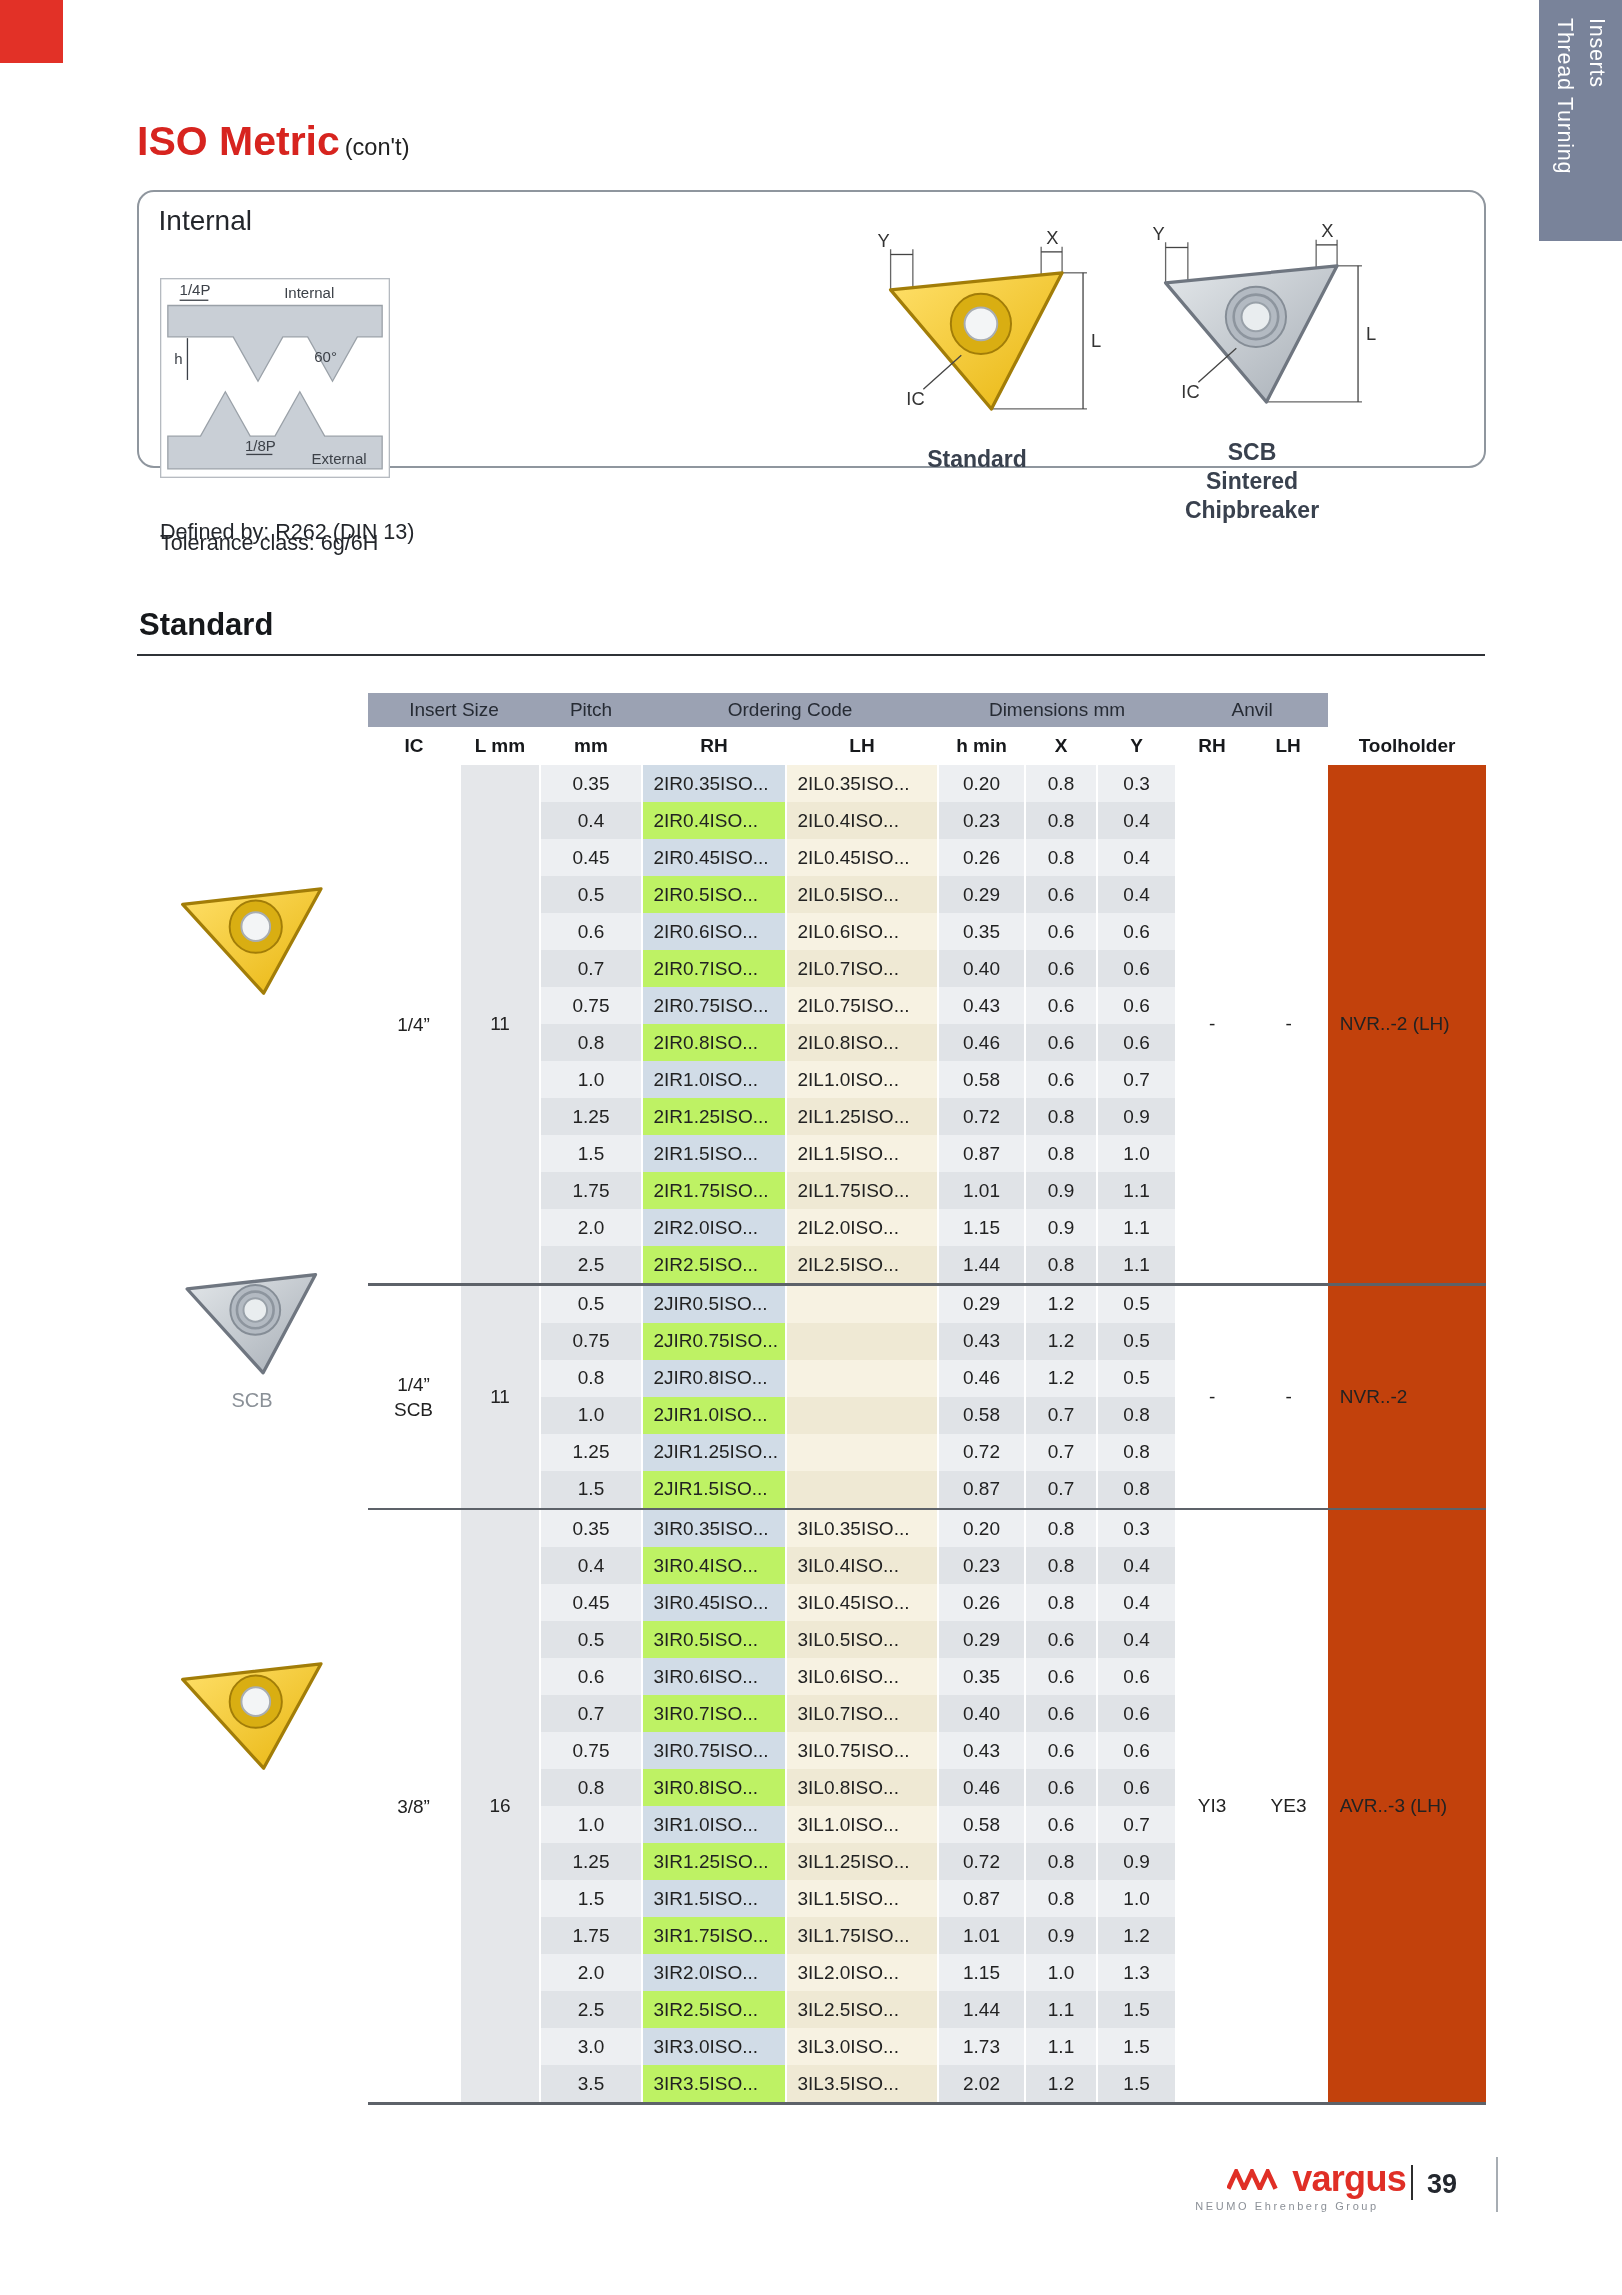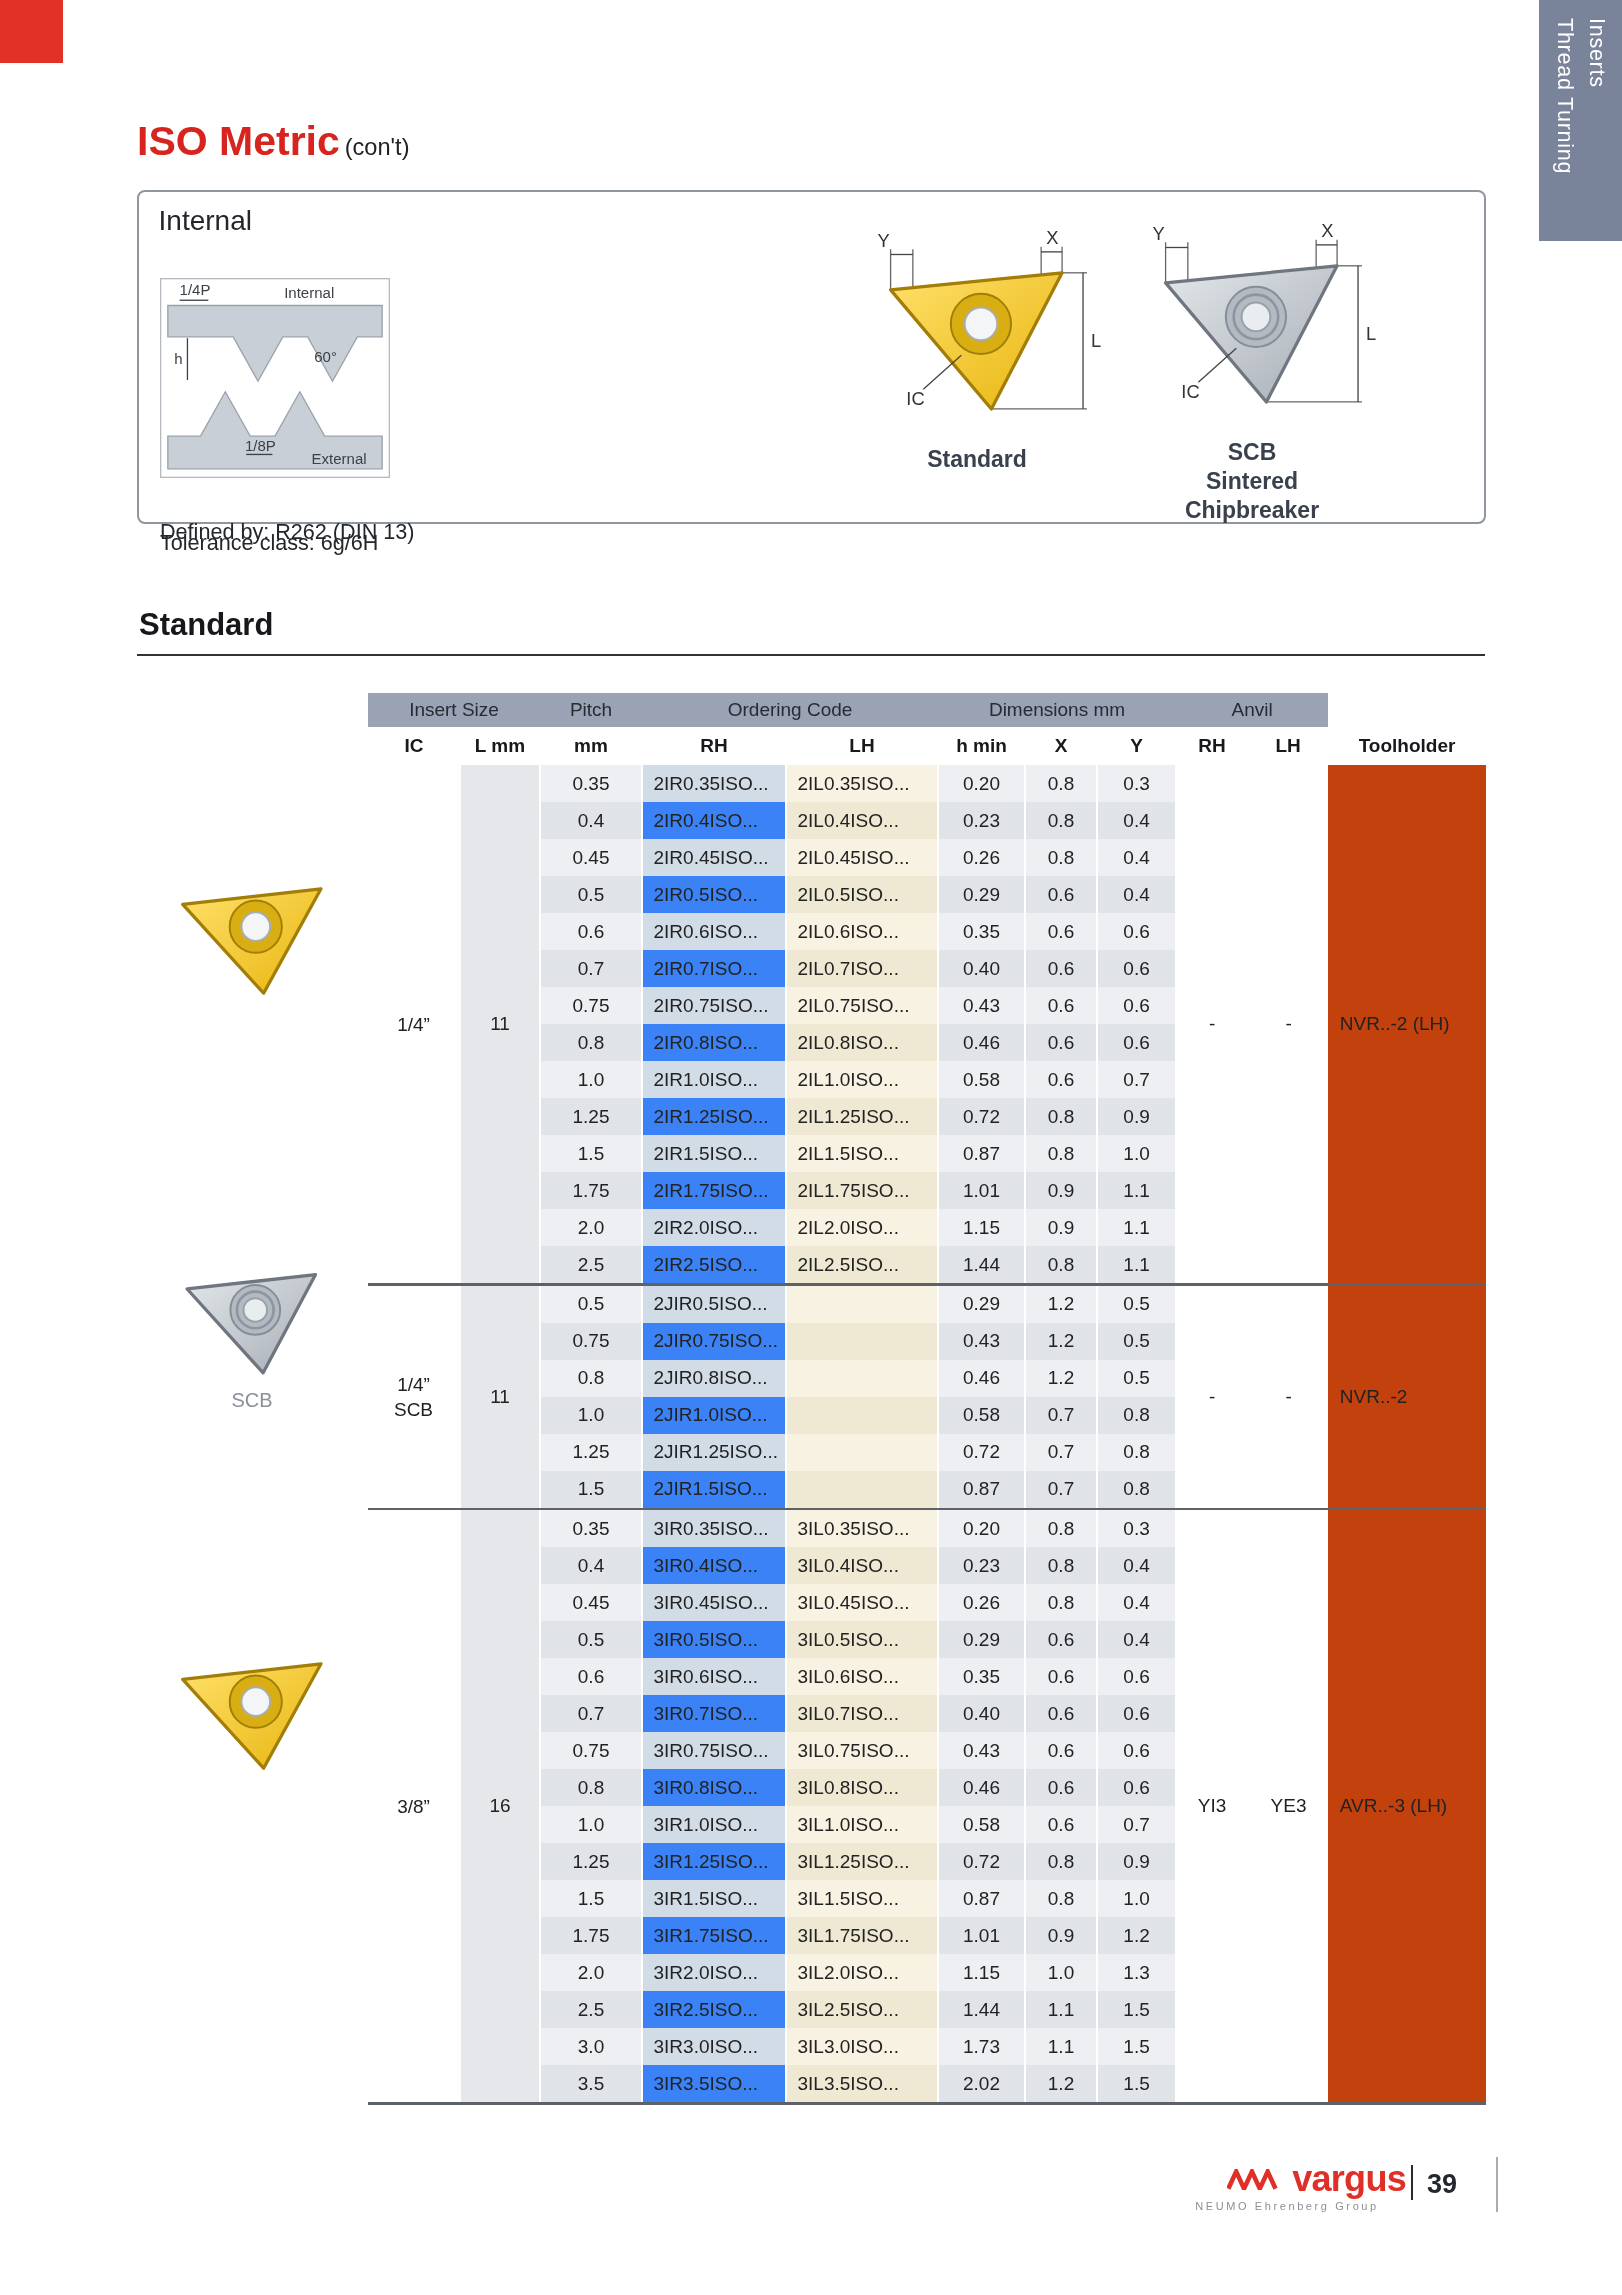--- a/index.html
+++ b/index.html
@@ -12,22 +12,22 @@
             display:flex;justify-content:center;align-items:flex-start;gap:5.2px;
             padding-top:18.3px;box-sizing:border-box;}
   .side-tab span{writing-mode:vertical-rl;color:#fff;font-size:21.6px;letter-spacing:0.7px;}
 
   
   .title{position:absolute;left:137px;top:118px;}
   .title .t-main{color:#d7241f;font-size:41px;font-weight:700;}
   .title .t-suf{color:#222;font-size:23.6px;font-weight:400;margin-left:2px;}
 
   
-  .internal-box{position:absolute;left:137px;top:190px;width:1349px;height:334px;
-                border:2px solid #8f969e;border-radius:8px;box-sizing:border-box;}
+  .internal-box{position:absolute;left:137px;top:190px;width:1349px;height:278px;
+                border:2px solid #8f969e;border-radius:17px;box-sizing:border-box;}
   .internal-heading{position:absolute;left:19.6px;top:13px;font-size:28px;color:#23262b;}
   .thread-diagram{position:absolute;left:21px;top:86px;}
   .defined-line{position:absolute;left:21px;top:306px;font-size:21.6px;color:#23262b;margin-top:21px;}
   .tolerance-line{position:absolute;left:21px;top:338px;font-size:21.6px;color:#23262b;}
 
   .fig{position:absolute;}
   .fig-standard{left:707px;top:35px;width:262px;}
   .fig-scb{left:982px;top:27.5px;width:262px;}
   .fig-caption{text-align:center;font-size:23px;font-weight:700;color:#39414e;line-height:29.4px;}
 
@@ -48,21 +48,21 @@
   .c-l{background:#e5e7ea;text-align:center;border-left:2px solid #fff;}
   .c-pitch{text-align:center;border-left:2px solid #fff;}
   .c-rh{text-align:left;padding-left:10.5px;border-left:2px solid #fff;}
   .c-lh{text-align:left;padding-left:10.5px;border-left:2px solid #fff;border-right:2px solid #fff;}
   .c-dim{text-align:center;border-left:2px solid #fff;}
   .c-anvil{background:#fff;text-align:center;border-left:2px solid #fff;}
   .c-th{background:#c2410c;text-align:left;padding-left:11.8px;}
   .c-pitch.s0,.c-dim.s0{background:#edeff2;}
   .c-pitch.s1,.c-dim.s1{background:#e0e3e7;}
   .c-rh.s0{background:#d1dce7;}
-  .c-rh.s1{background:#3b82f6;}
+  .c-rh.s1{background:#bef264;}
   .c-lh.s0{background:#f7f2e2;}
   .c-lh.s1{background:#efe9d4;}
   tr.sep td{height:2.6px;background:#5d6269;padding:0;}
 
   
   .left-img{position:absolute;}
   .img-sec1{left:164px;top:864px;}
   .img-sec2{left:170px;top:1251px;}
   .img-sec2-caption{position:absolute;left:170px;top:1389px;width:164px;text-align:center;
                     font-size:20px;color:#8a9097;}

